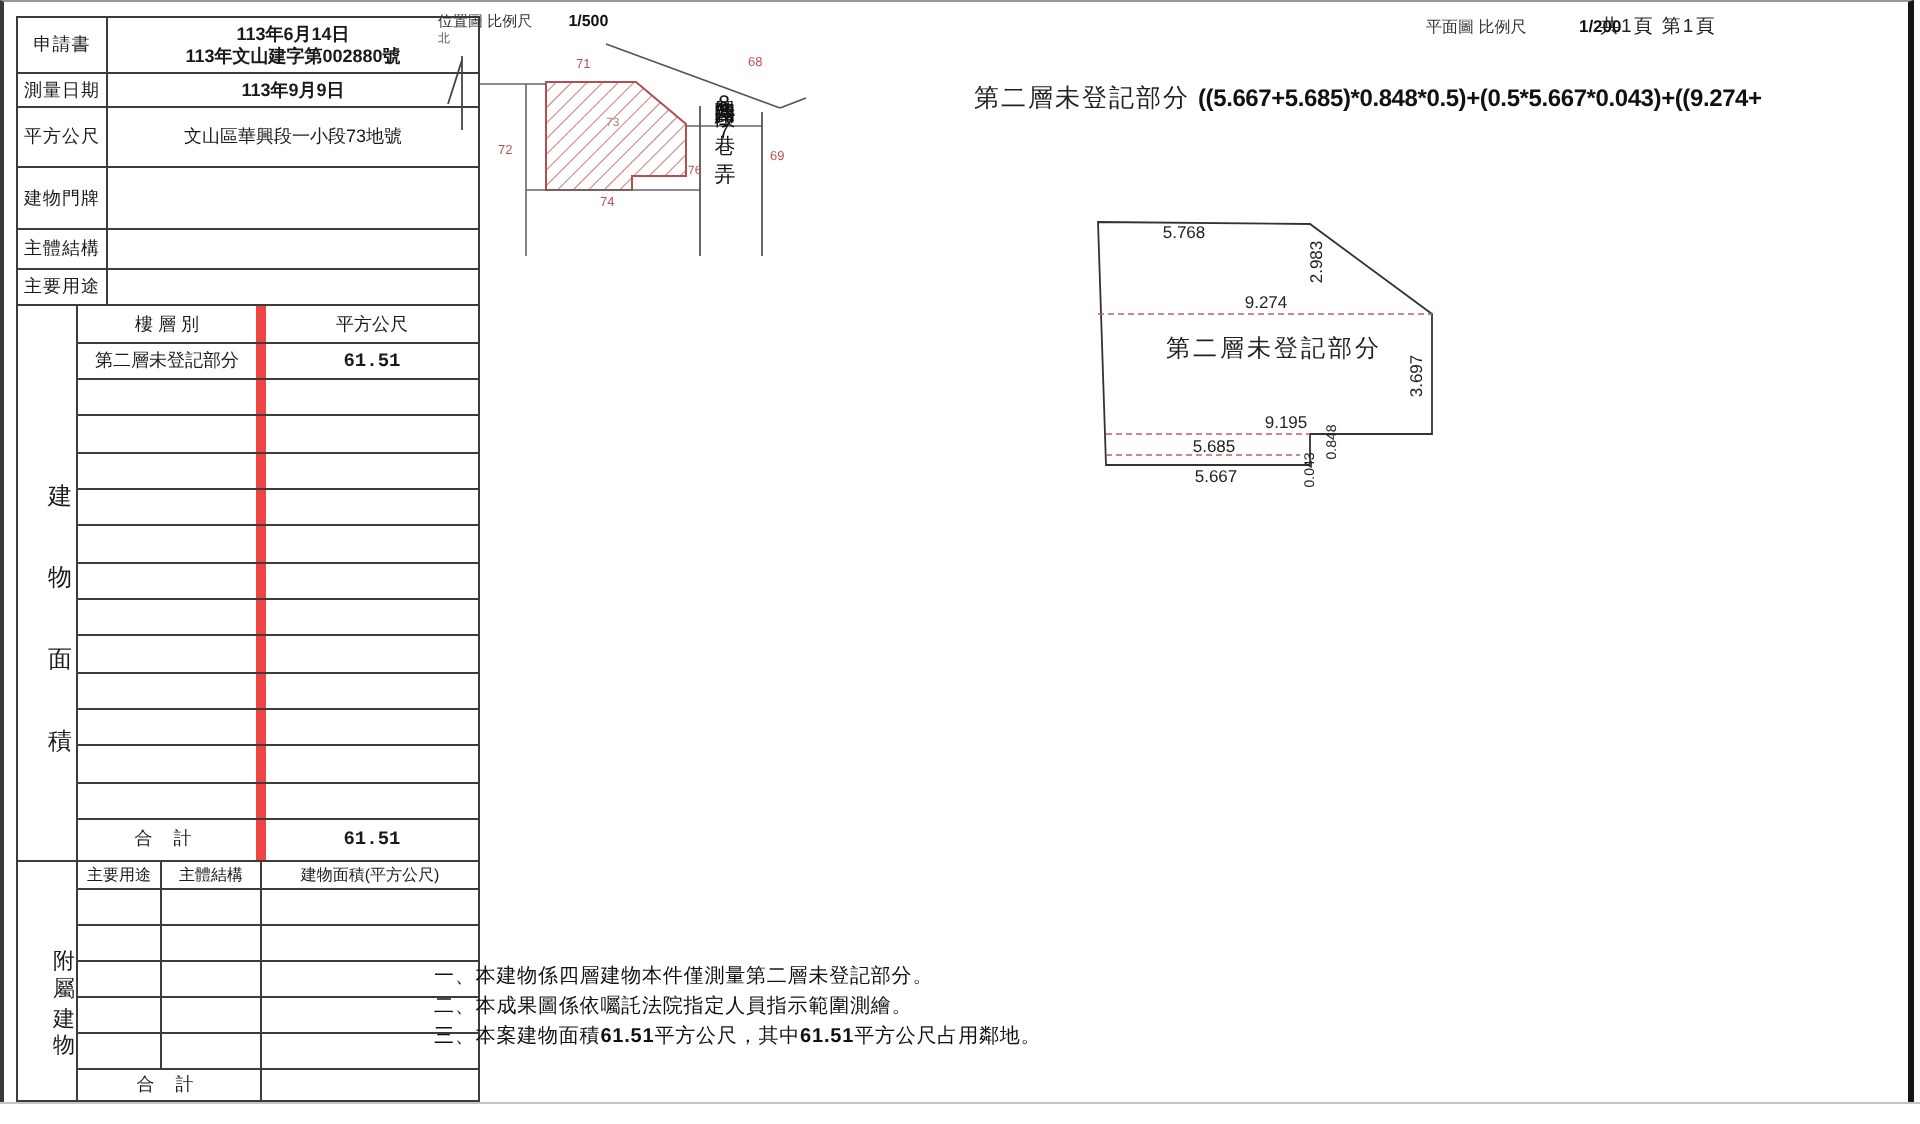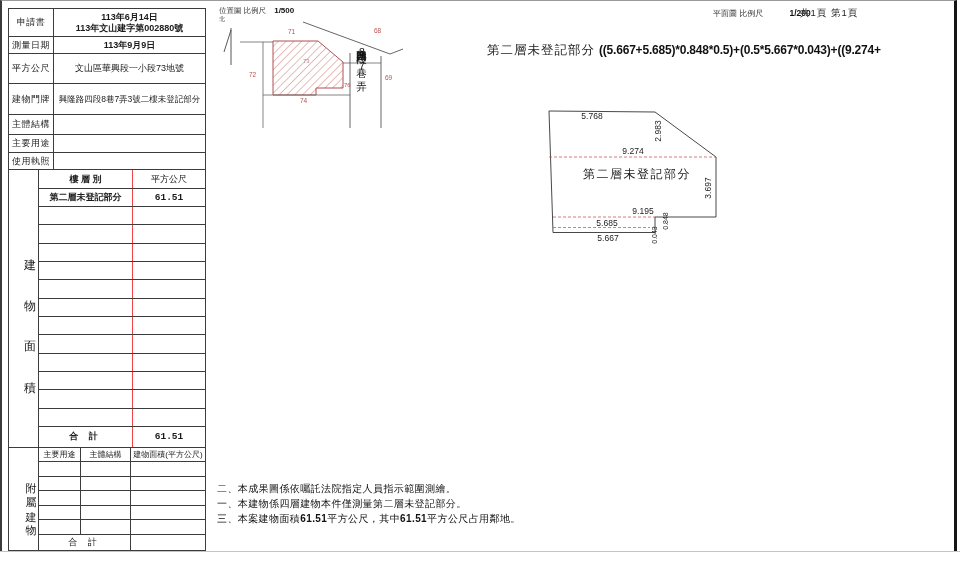--- a/index.html
+++ b/index.html
@@ -4,56 +4,56 @@
 <style>
   html,body{margin:0;padding:0;background:#fff;}
   body{width:960px;height:562px;position:relative;overflow:hidden;
        font-family:"Liberation Sans","DejaVu Sans",sans-serif;color:#1a1a1a;}
   .frame{position:absolute;left:0;top:0;width:957px;height:551px;
          border-top:1px solid #999;border-right:3px solid #151515;border-left:2px solid #3a3a3a;
          box-sizing:border-box;pointer-events:none;}
   .pageline{position:absolute;left:0;top:551px;width:960px;height:1px;background:#c4c4c4;}
 
   
-  .lt{position:absolute;left:8px;top:8px;width:198px;height:543px;
+  .lt{position:absolute;left:8px;top:8px;width:232px;height:543px;
       border:1px solid #3c3c3c;box-sizing:border-box;display:flex;flex-direction:column;}
   .irow{display:flex;border-bottom:1px solid #3c3c3c;box-sizing:border-box;}
   .irow .lab{width:45px;border-right:1px solid #3c3c3c;display:flex;align-items:center;
              justify-content:center;font-size:9px;letter-spacing:.5px;box-sizing:border-box;}
   .irow .val{flex:1;display:flex;flex-direction:column;align-items:center;justify-content:center;
              font-size:9px;text-align:center;line-height:11px;}
   .bold{font-weight:bold;}
   .h28{height:28px}.h17{height:17px}.h30{height:30px}.h31{height:31px}.h20{height:20px}.h18{height:18px}
 
   .sect{display:flex;box-sizing:border-box;}
   .sect1{height:278px;border-bottom:1px solid #3c3c3c;}
   .sect2{flex:1;}
   .strip{width:30px;border-right:1px solid #3c3c3c;box-sizing:border-box;
          writing-mode:vertical-rl;text-orientation:upright;display:flex;justify-content:center;}
   .strip1{font-size:12px;letter-spacing:41px;padding-top:44px;}
   .strip2{font-size:11px;letter-spacing:14px;padding-top:6px;}
   .tmain{flex:1;display:flex;flex-direction:column;}
   .tr{display:flex;border-bottom:1px solid #3c3c3c;box-sizing:border-box;align-items:center;}
   .tr:last-child{border-bottom:none;}
-  .cf{width:94px;border-right:1px solid #ef4444;box-sizing:border-box;height:100%;
-      display:flex;align-items:center;justify-content:center;font-size:9px;font-weight:bold;}
+  .cf{width:94px;border-right:5px solid #ef4444;box-sizing:border-box;height:100%;
+      display:flex;align-items:center;justify-content:center;font-size:9px;}
   .ca{flex:1;height:100%;display:flex;align-items:center;justify-content:center;font-size:9px;font-family:Liberation Mono, monospace;}
   .hrow{height:19px;}.drow{height:18px;}.erow{flex:1;}.srow{height:20px;}
   .n1{width:42px;border-right:1px solid #3c3c3c;}
   .n2{width:50px;border-right:1px solid #3c3c3c;}
   .n1,.n2,.n3{box-sizing:border-box;height:100%;display:flex;align-items:center;justify-content:center;
       font-size:8px;white-space:nowrap;}
   .n3{flex:1;}
   .nh{height:14px;}.ne{flex:1;}.ns{height:15px;}
   .nspan{width:92px;border-right:1px solid #3c3c3c;box-sizing:border-box;height:100%;
          display:flex;align-items:center;justify-content:center;font-size:9px;letter-spacing:4px;}
 
   
   .mapttl{position:absolute;left:219px;top:6px;font-size:7.5px;color:#333;}
-  .mapttl b{font-size:8px;color:#111;margin-left:6px;text-align:center;}
+  .mapttl b{font-size:8px;color:#111;margin-left:16px;text-align:center;}
   .planttl{position:absolute;left:713px;top:8px;font-size:8px;color:#333;}
   .planttl b{font-size:8.5px;color:#111;margin-left:24px;}
   .pages{position:absolute;left:800px;top:7px;font-size:9.5px;color:#222;letter-spacing:1px;}
 
   
   .street{position:absolute;left:355px;top:41px;writing-mode:vertical-rl;text-orientation:upright;
           font-size:10.5px;letter-spacing:1px;color:#111;line-height:14px;}
 
   
   .formula{position:absolute;left:487px;top:41px;white-space:nowrap;line-height:16px;}
@@ -86,32 +86,27 @@
   <div class="irow h17">
     <div class="lab">測量日期</div>
     <div class="val bold">113年9月9日</div>
   </div>
   <div class="irow h30">
     <div class="lab">平方公尺</div>
     <div class="val">文山區華興段一小段73地號</div>
   </div>
   <div class="irow h31">
     <div class="lab">建物門牌</div>
-    <div class="val" style="font-size:8.5px">興隆路四段8巷7弄3號二樓未登記部分</div>
   </div>
   <div class="irow h20">
     <div class="lab">主體結構</div>
     <div class="val"></div>
   </div>
   <div class="irow h18">
     <div class="lab">主要用途</div>
-    <div class="val"></div>
-  </div>
-  <div class="irow h17">
-    <div class="lab">使用執照</div>
     <div class="val"></div>
   </div>
 
   <div class="sect sect1">
     <div class="strip strip1">建物面積</div>
     <div class="tmain">
       <div class="tr hrow">
         <div class="cf">樓 層 別</div>
         <div class="ca">平方公尺</div>
       </div>
@@ -280,16 +275,16 @@
   <text x="643" y="214" font-size="8.5" fill="#222" text-anchor="middle">9.195</text>
   <text x="607" y="226" font-size="8.5" fill="#222" text-anchor="middle">5.685</text>
   <text x="608" y="241" font-size="8.5" fill="#222" text-anchor="middle">5.667</text>
   <text x="668" y="221" font-size="7" fill="#222" text-anchor="middle" transform="rotate(-90 668 221)">0.848</text>
   <text x="657" y="235" font-size="7" fill="#222" text-anchor="middle" transform="rotate(-90 657 235)">0.043</text>
 
   <text x="637" y="178" font-size="12" letter-spacing="1.5" fill="#222" text-anchor="middle">第二層未登記部分</text>
 </svg>
 
 <div class="notes">
+  <div>一、本建物係四層建物本件僅測量第二層未登記部分。</div>
   <div>二、本成果圖係依囑託法院指定人員指示範圍測繪。</div>
-  <div>一、本建物係四層建物本件僅測量第二層未登記部分。</div>
   <div><span>三、本案建物面積</span><span class="nb">61.51</span><span>平方公尺，其中</span><span class="nb">61.51</span><span>平方公尺占用鄰地。</span></div>
 </div>
 
 </body></html>

